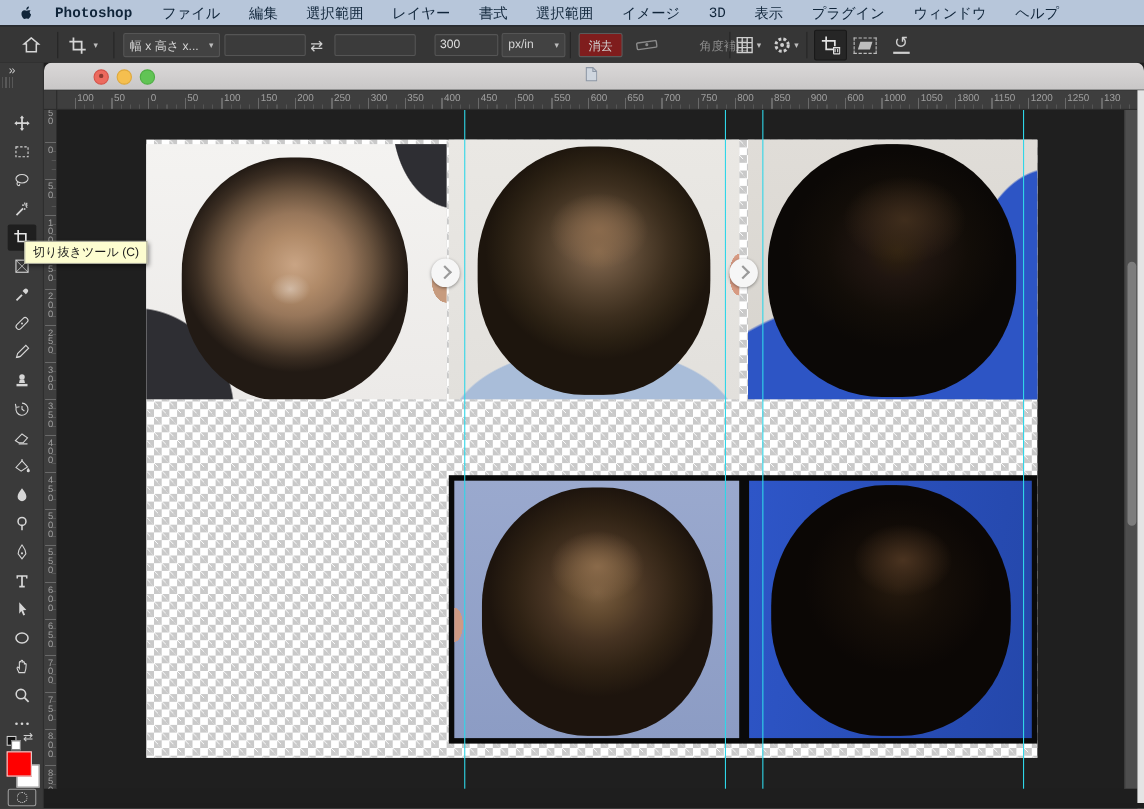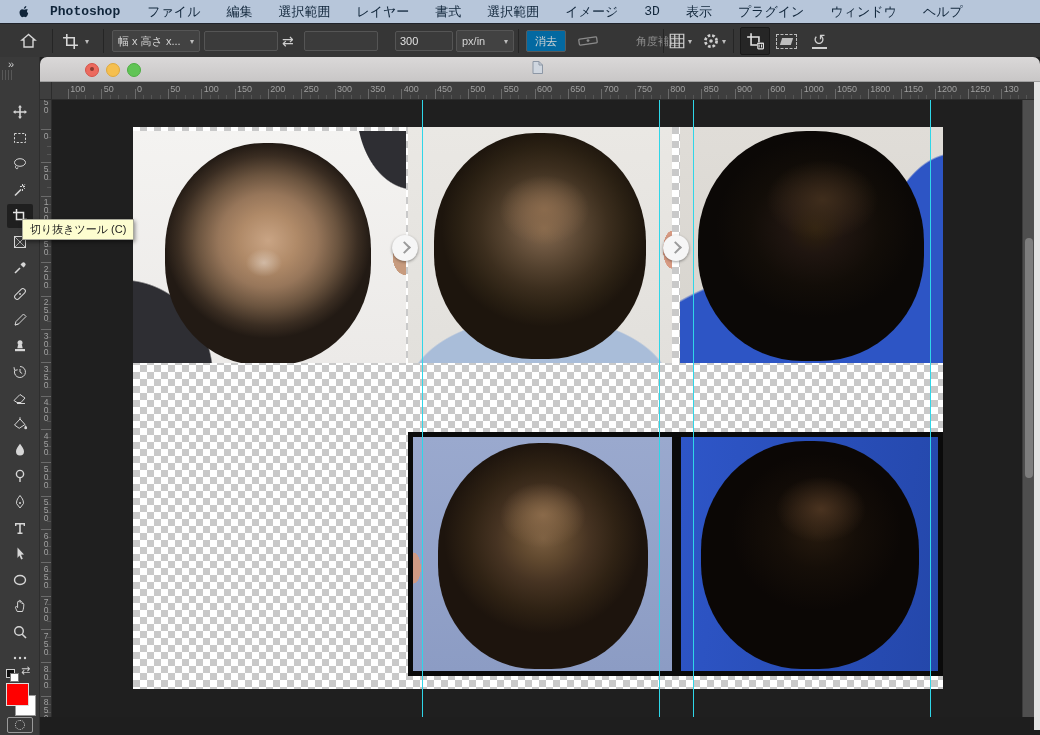--- a/index.html
+++ b/index.html
@@ -14,21 +14,21 @@
   #menu-items span.app{font-weight:bold;padding:0 14px;}
   
   #optionsbar{position:absolute;left:0;top:23px;width:1040px;height:34px;background:#363636;
     border-top:1px solid #20232a;box-sizing:border-box;color:#cfcfcf;font-size:11px;}
   .ob{position:absolute;top:0;height:34px;display:flex;align-items:center;}
   .sep{position:absolute;top:5px;width:1px;height:24px;background:#252525;}
   .ob-dd{background:#424242;border:1px solid #555;border-radius:2px;height:20px;display:flex;
     align-items:center;padding:0 5px;gap:5px;color:#d4d4d4;}
   .ob-input{background:#3b3b3b;border:1px solid #555;border-radius:2px;height:18px;color:#e0e0e0;
     font-size:11px;padding:0 4px;font-family:"Liberation Sans","DejaVu Sans",sans-serif;}
-  .ob-btn{background:#0369a1;border:1px solid #5a5a5a;border-radius:2px;height:20px;display:flex;
+  .ob-btn{background:#7f1d1d;border:1px solid #5a5a5a;border-radius:2px;height:20px;display:flex;
     align-items:center;padding:0 8px;color:#d4d4d4;}
   .caret{font-size:8px;color:#bdbdbd;}
   .ob-icon{color:#cfcfcf;display:flex;align-items:center;justify-content:center;}
   .pressed{background:#262626;border:1px solid #191919;border-radius:2px;width:28px;height:26px;}
   .dashedbox{width:19px;height:13px;border:1px dashed #bdbdbd;display:flex;align-items:center;justify-content:center;}
   .dashedbox i{display:block;width:11px;height:7px;background:#bdbdbd;transform:skewX(-18deg);}
   .reset-glyph{font-size:15px;color:#cfcfcf;border-bottom:2px solid #cfcfcf;line-height:14px;padding:0 1px;}
   .disabled-label{color:#8b8b8b;margin-left:32px;}
   
   #titlebar{position:absolute;left:40px;top:57px;width:1000px;height:25px;

